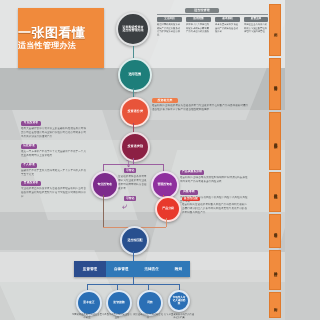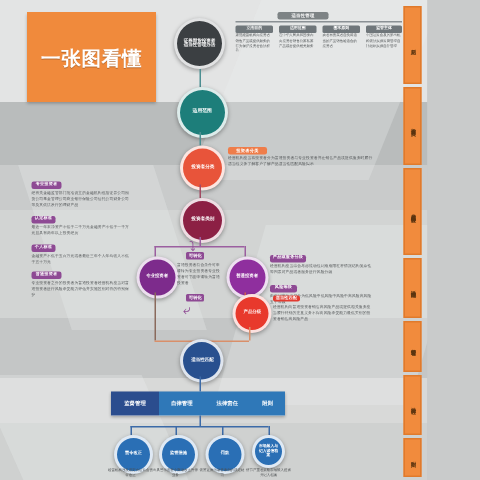--- a/index.html
+++ b/index.html
@@ -22,21 +22,21 @@
   .diag{position:absolute;opacity:.30;background:#eceded;}
   .d1{left:150px;top:0;width:120px;height:120px;transform:skewX(-22deg);}
   .d2{left:30px;top:110px;width:90px;height:110px;transform:skewX(18deg);}
   .d3{left:160px;top:150px;width:130px;height:120px;transform:skewX(-16deg);}
   .d4{left:0px;top:250px;width:110px;height:70px;transform:skewX(24deg);}
 
   
   #title-block{
     position:absolute;left:18px;top:8px;width:86px;height:60px;
     background:#f08a3c;display:flex;flex-direction:column;
-    align-items:center;justify-content:center;gap:3px;
+    align-items:flex-start;justify-content:center;gap:3px;
     box-shadow:0 1px 2px rgba(0,0,0,.25);
   }
   #title-main{color:#ffffff;font-size:13px;font-weight:bold;letter-spacing:.5px;
     line-height:1;text-shadow:0 1px 0 rgba(0,0,0,.25);}
   #title-sub{color:#ffffff;font-size:8px;font-weight:bold;letter-spacing:.3px;line-height:1;}
 
   
   #sidebar{position:absolute;right:4px;top:4px;width:12px;height:312px;}
   .side-item{
     width:12px;background:#f18b3d;color:#5a3410;
@@ -117,20 +117,21 @@
   <div class="band b5"></div>
   <div class="band b6"></div>
   <div class="band b7"></div>
   <div class="diag d1"></div>
   <div class="diag d2"></div>
   <div class="diag d3"></div>
   <div class="diag d4"></div>
 
   <div id="title-block">
     <div id="title-main">一张图看懂</div>
+    <div id="title-sub">适当性管理办法</div>
   </div>
 
   <div id="sidebar">
     <div class="side-item" style="height:52px">总则</div>
     <div class="side-item" style="height:52px">投资者分类</div>
     <div class="side-item" style="height:58px">产品或服务分级</div>
     <div class="side-item" style="height:40px">适当性匹配</div>
     <div class="side-item" style="height:34px">监督管理</div>
     <div class="side-item" style="height:40px">法律责任</div>
     <div class="side-item" style="height:26px">附则</div>

